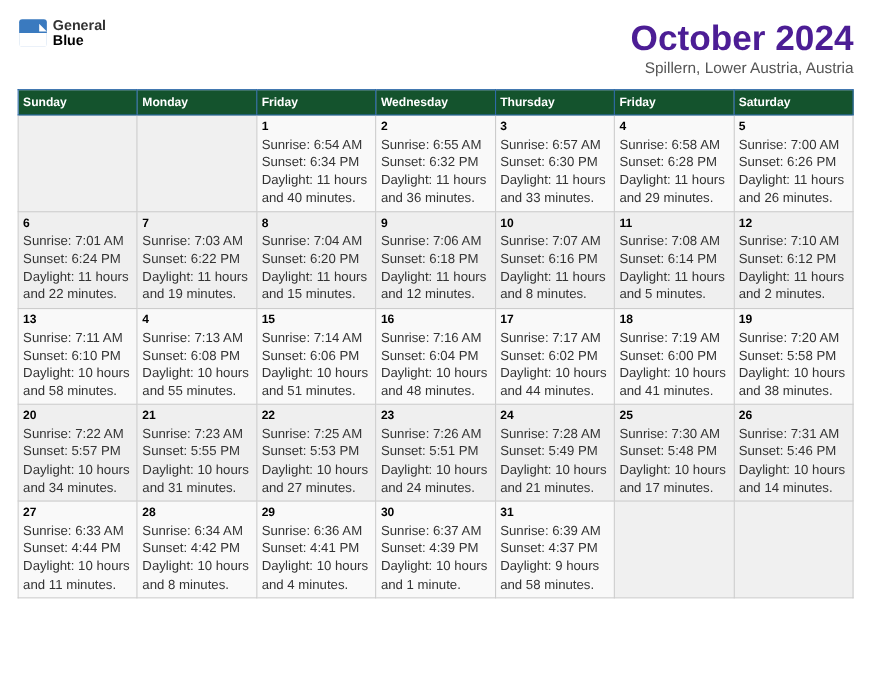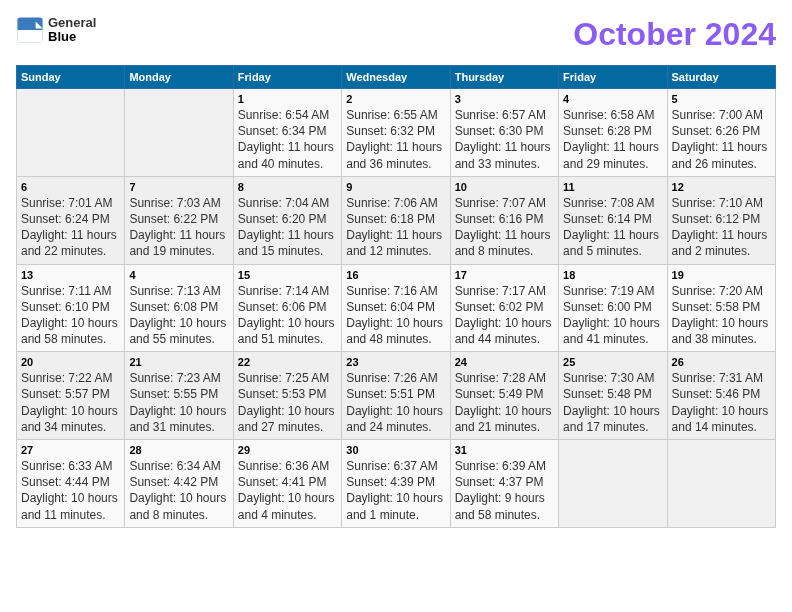--- a/index.html
+++ b/index.html
@@ -33,34 +33,34 @@
     .logo-icon {
       width: 28px;
       height: 28px;
     }
     .title-block {
       text-align: right;
     }
     .month-title {
       font-size: 32px;
       font-weight: bold;
-      color: #8b5cf6;
+      color: #4c1d95;
       margin-left: 24px;
     }
     .location-title {
       font-size: 14px;
       color: #555;
     }
     table {
       width: 100%;
       border-collapse: collapse;
       font-size: 10px;
     }
     thead tr th {
-      background: #0369a1;
+      background: #14532d;
       color: #fff;
       font-size: 11px;
       font-weight: bold;
       padding: 5px 4px;
       text-align: left;
       border: 1px solid #2e6aa8;
     }
     tbody tr td {
       border: 1px solid #ccc;
       vertical-align: top;
@@ -93,20 +93,21 @@
       <polygon points="28,8 38,18 28,18" fill="white"></polygon>
       <rect x="2" y="20" width="36" height="18" rx="0" fill="white"></rect>
     </svg>
     <div class="logo-text">
       <span>General</span>
       <span>Blue</span>
     </div>
   </div>
   <div class="title-block">
     <div class="month-title">October 2024</div>
+    <div class="location-title">Spillern, Lower Austria, Austria</div>
   </div>
 </div>
 
 <table>
   <thead>
     <tr id="header-row">
         <th>Sunday</th>
         <th>Monday</th>
         <th>Friday</th>
         <th>Wednesday</th>

